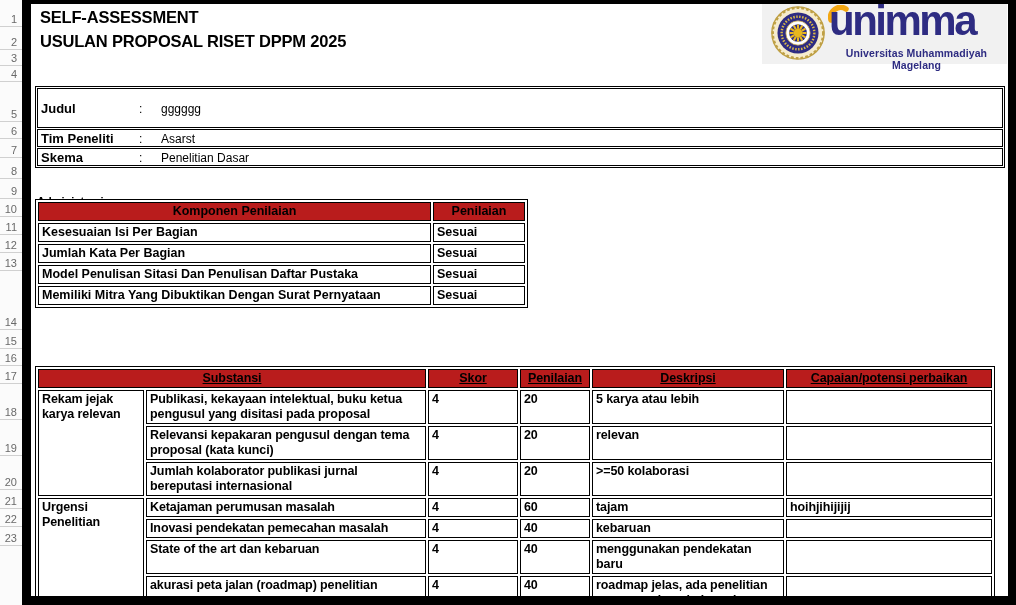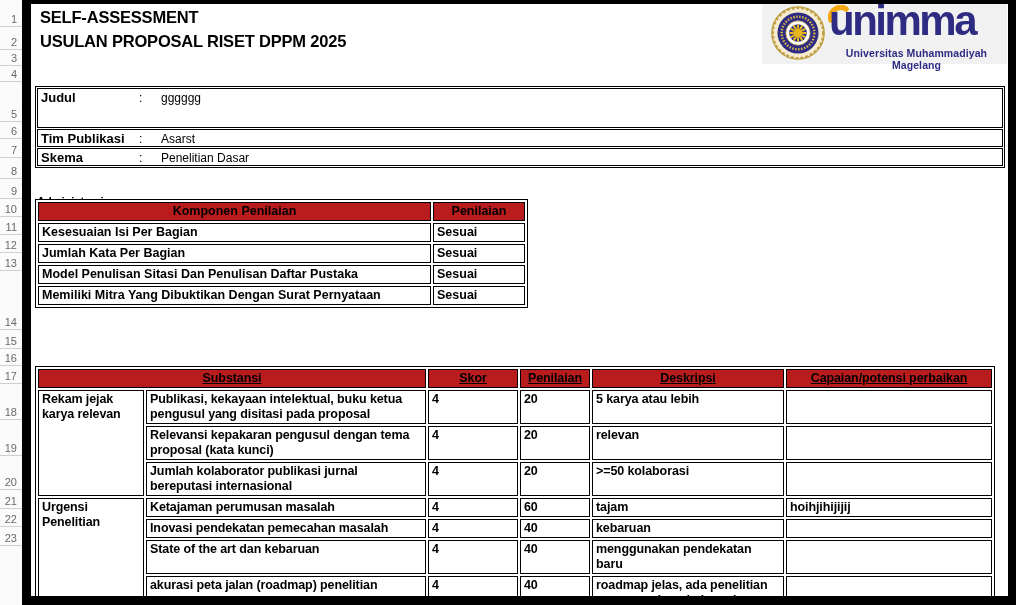--- a/index.html
+++ b/index.html
@@ -26,21 +26,21 @@
   .logo-patch{position:absolute;left:762px;top:2px;width:245px;height:62px;background:#f1f1f1;}
   .emblem{position:absolute;left:8px;top:3px;}
   .wordmark{position:absolute;left:67px;top:-6px;font-size:42px;font-weight:bold;
       letter-spacing:-2.5px;color:#2e2c82;line-height:50px;}
   .swoosh{position:absolute;left:66px;top:3px;}
   .logo-sub{position:absolute;left:66px;right:2px;top:45px;text-align:center;
       font-size:10.5px;font-weight:bold;color:#2e2c82;letter-spacing:0.1px;}
 
   
   .id-box{position:absolute;left:35px;top:86px;width:970px;border:1px solid #000;padding:1px;box-sizing:border-box;background:#fff;}
-  .id-row{border:1px solid #000;margin-bottom:1px;display:flex;align-items:flex-start;box-sizing:border-box;background:#fff;}
+  .id-row{border:1px solid #000;margin-bottom:1px;display:flex;align-items:center;box-sizing:border-box;background:#fff;}
   .id-row:last-child{margin-bottom:0;}
   .id-row .lab{width:98px;font-size:13px;font-weight:bold;padding:1px 0 0 3px;flex:0 0 auto;}
   .id-row .colon{width:14px;font-size:12px;padding-top:2px;flex:0 0 auto;}
   .id-row .val{font-size:12px;padding-top:2px;margin-left:8px;}
   .id-judul{height:40px;}
   .id-small{height:18px;}
 
   
   .section-label{position:absolute;left:37px;top:195px;font-size:11px;font-weight:bold;}
 
@@ -129,21 +129,21 @@
     <div class="logo-sub">Universitas Muhammadiyah Magelang</div>
   </div>
 
   <div class="id-box">
     <div class="id-row id-judul">
       <span class="lab">Judul</span>
       <span class="colon">:</span>
       <span class="val">gggggg</span>
     </div>
     <div class="id-row id-small">
-      <span class="lab">Tim Publikasi</span>
+      <span class="lab">Tim Peneliti</span>
       <span class="colon">:</span>
       <span class="val">Asarst</span>
     </div>
     <div class="id-row id-small">
       <span class="lab">Skema</span>
       <span class="colon">:</span>
       <span class="val">Penelitian Dasar</span>
     </div>
   </div>
 

